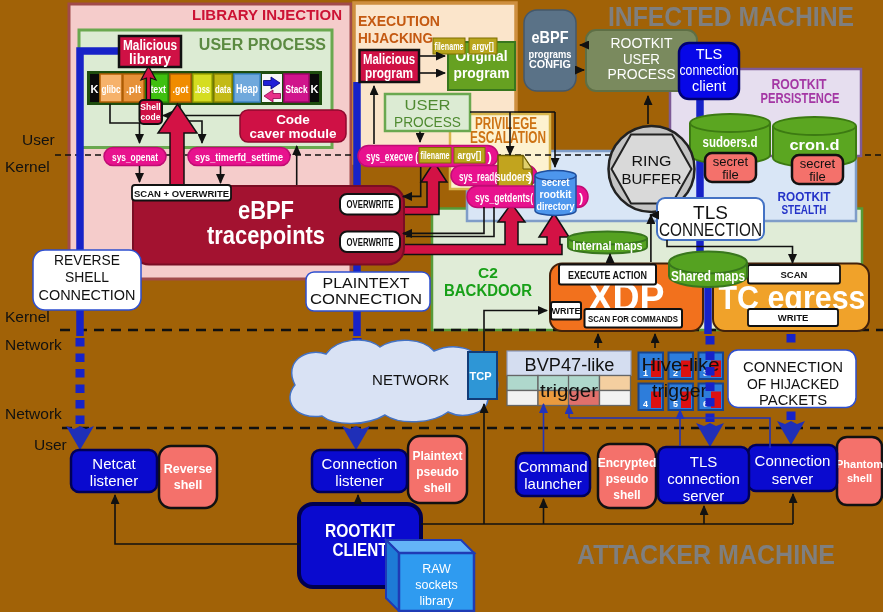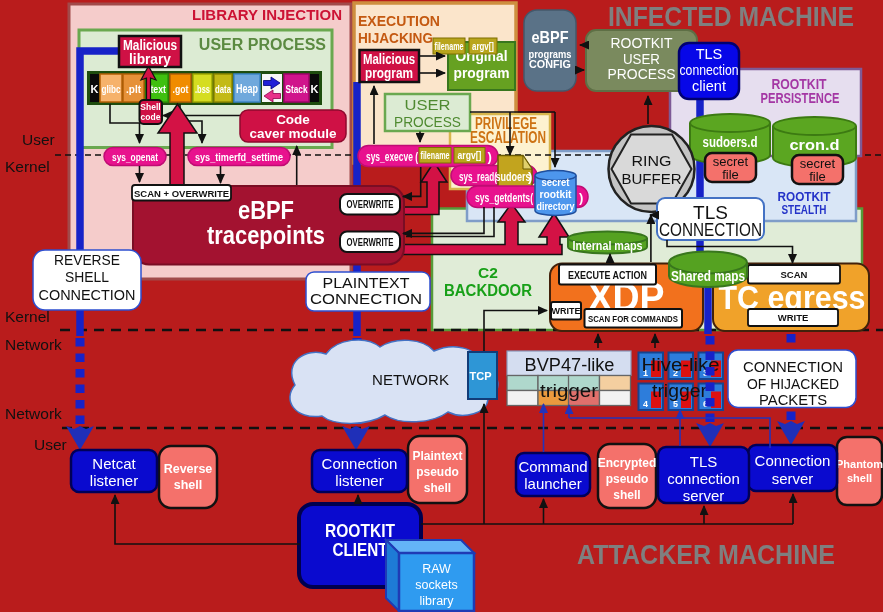--- a/index.html
+++ b/index.html
@@ -1,16 +1,16 @@
 <!DOCTYPE html>
 <html><head>
 <meta charset="utf-8">
 <style>
 html,body{margin:0;padding:0;background:#fff;}
-#stage{position:relative;width:883px;height:612px;background:#b91c1c;overflow:hidden;
+#stage{position:relative;width:883px;height:612px;background:#a16207;overflow:hidden;
  font-family:"Liberation Sans", sans-serif;}
 svg{position:absolute;left:0;top:0;}
 text{font-family:"Liberation Sans", sans-serif;}
 </style>
 </head>
 <body>
 <div id="stage">
 <svg width="883" height="612" viewBox="0 0 883 612">
 <defs>
 <marker id="mb" markerUnits="userSpaceOnUse" markerWidth="11" markerHeight="9" refX="9" refY="4.5" orient="auto">

